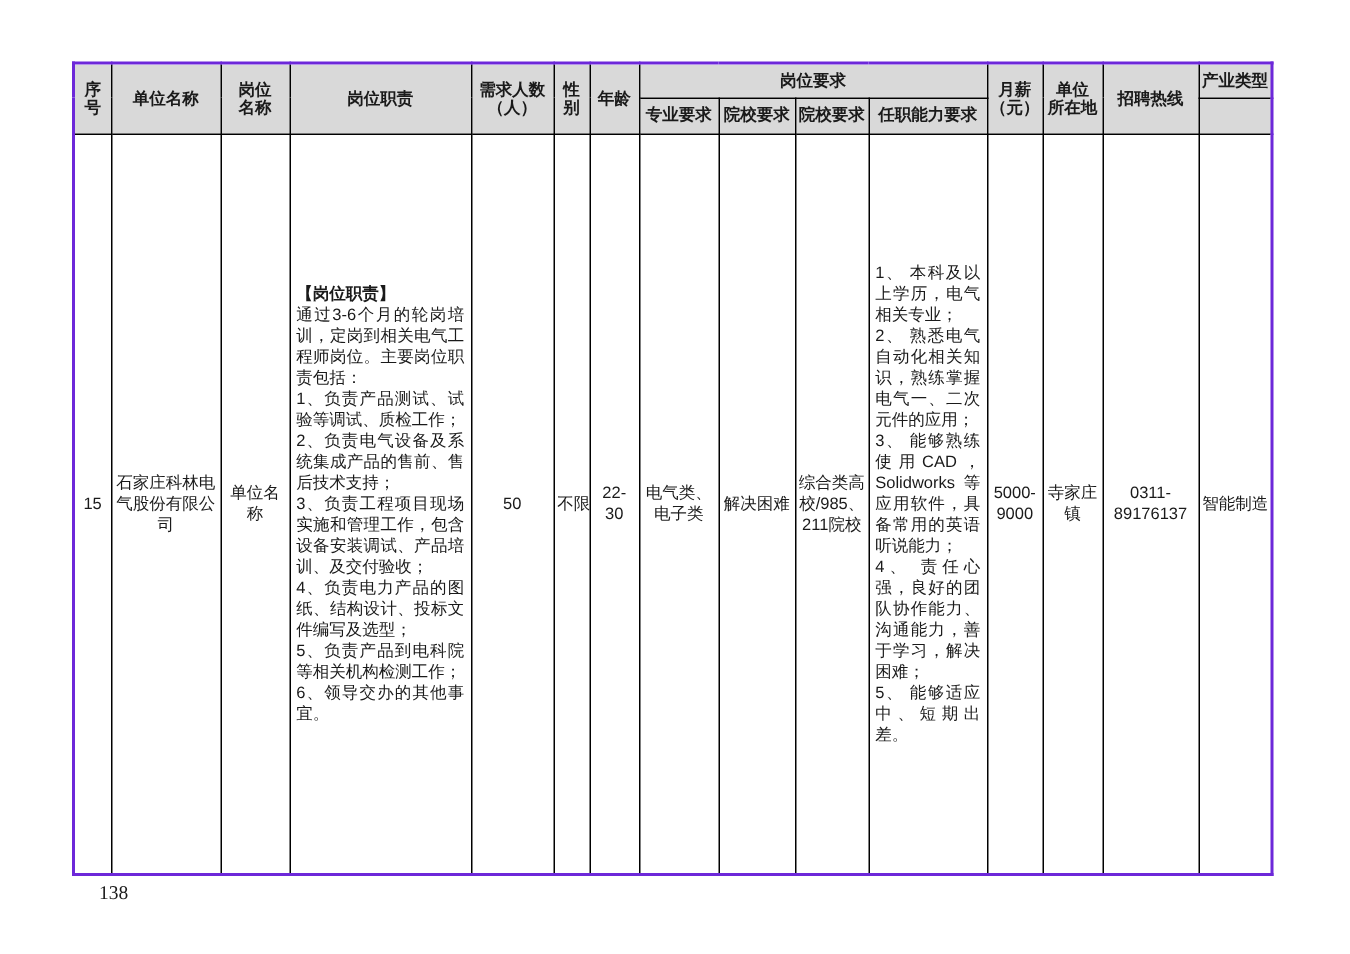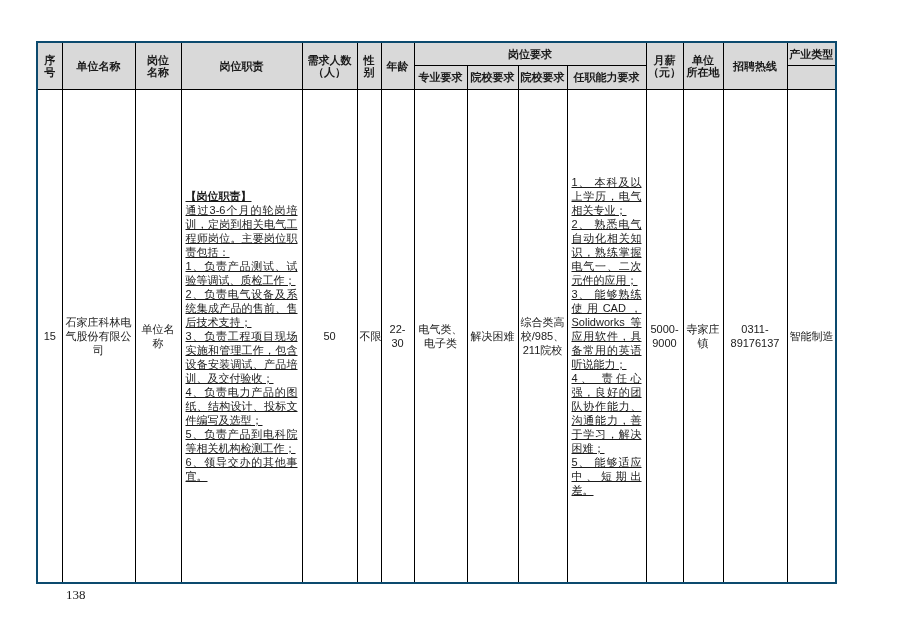--- a/index.html
+++ b/index.html
@@ -11,25 +11,25 @@
   }
   .sheet {
     position: relative;
     width: 900px; height: 636px;
     background: #ffffff;
     color: #1a1a1a;
     overflow: hidden;
   }
   table.job {
     position: absolute;
-    left: 36px; top: 41px;
+    left: 48px; top: 41px;
     width: 798px;
     border-collapse: collapse;
     table-layout: fixed;
-    border: 2px solid #0c4a6e;
+    border: 2px solid #6d28d9;
   }
   th, td {
     border: 1px solid #000;
     overflow: hidden;
   }
   thead th {
     background: #d9d9d9;
     font-weight: bold;
     font-size: 11px;
     line-height: 12px;
@@ -46,21 +46,20 @@
     line-height: 14px;
     text-align: center;
     vertical-align: middle;
     padding: 0 2px;
     color: #1a1a1a;
   }
   td.j {
     text-align: justify;
     text-justify: inter-character;
     padding: 0 4px;
-    text-decoration: underline;
   }
   .pre { white-space: pre-line; }
   .duties-title { font-weight: bold; }
   .nowrap { white-space: nowrap; }
   .page-num {
     position: absolute;
     left: 66px; top: 587px;
     font-family: "Liberation Serif", serif;
     font-size: 13px;
     color: #1a1a1a;

